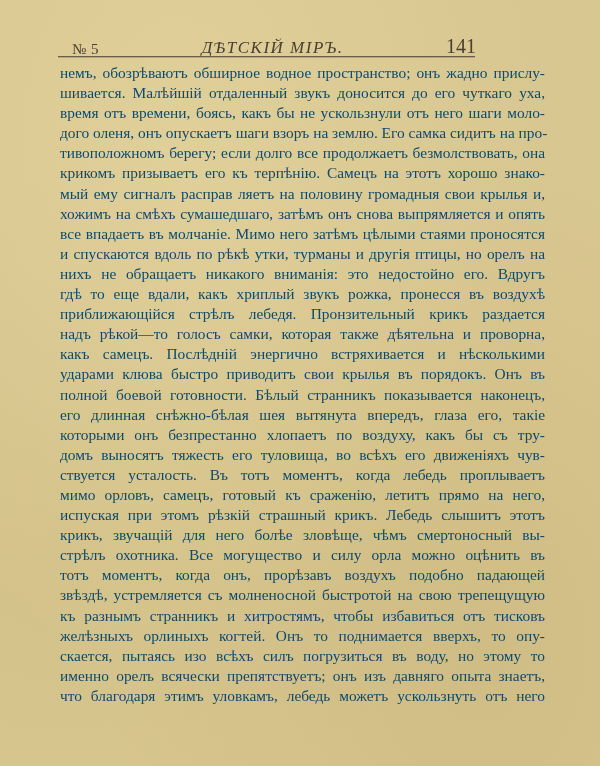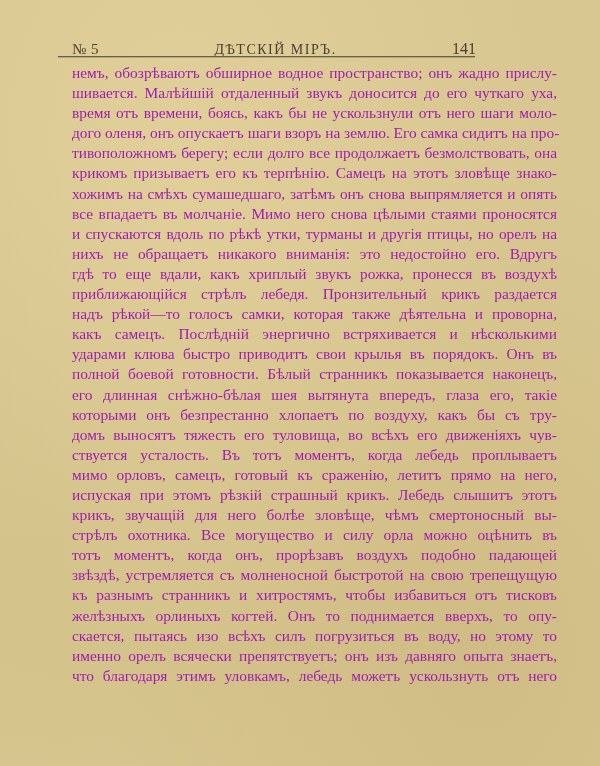--- a/index.html
+++ b/index.html
@@ -17,32 +17,32 @@
     .page {
       position: absolute; left: 0; top: 0; width: 600px; height: 766px;
     }
     .header {
       position: absolute; left: 72px; top: 38px; width: 404px; height: 20px;
       display: flex; align-items: flex-end; justify-content: space-between;
       font-family: "Liberation Serif", serif;
       color: #4a4032;
     }
     .issue { font-size: 15px; letter-spacing: 0.5px; }
-    .title { font-size: 14px; letter-spacing: 1.5px; text-transform: uppercase; }
-    .pagenum { font-size: 16px; }
+    .title { font-size: 17px; letter-spacing: 1.5px; text-transform: uppercase; font-style: italic; }
+    .pagenum { font-size: 20px; }
     .rule {
       position: absolute; left: 58px; top: 56px; width: 417px; height: 0;
       border-top: 1.5px solid #6a5e48;
       border-bottom: 1px solid rgba(106,94,72,0.35);
     }
     .body-text {
-      position: absolute; left: 72px; top: 63px; width: 485px;
+      position: absolute; left: 60px; top: 63px; width: 485px;
       font-family: "Liberation Serif", serif;
       font-size: 15.4px; line-height: 20.1px;
-      color: #a21caf;
+      color: #0c4a6e;
     }
     .line {
       display: block; white-space: nowrap;
       text-align: justify; text-align-last: justify;
       height: 20.1px; overflow: visible;
     }
   </style>
 </head>
 <body>
 
@@ -53,23 +53,24 @@
     <span class="pagenum">141</span>
   </div>
   <div class="rule"></div>
 
   <div class="body-text">
     <span class="line">немъ, обозрѣваютъ обширное водное пространство; онъ жадно прислу-</span>
     <span class="line">шивается. Малѣйшій отдаленный звукъ доносится до его чуткаго уха,</span>
     <span class="line">время отъ времени, боясь, какъ бы не ускользнули отъ него шаги моло-</span>
     <span class="line">дого оленя, онъ опускаетъ шаги взоръ на землю. Его самка сидитъ на про-</span>
     <span class="line">тивоположномъ берегу; если долго все продолжаетъ безмолствовать, она</span>
-    <span class="line">крикомъ призываетъ его къ терпѣнію. Самецъ на этотъ зловѣще знако-</span>
+    <span class="line">крикомъ призываетъ его къ терпѣнію. Самецъ на этотъ хорошо знако-</span>
+    <span class="line">мый ему сигналъ расправ ляетъ на половину громадныя свои крылья и,</span>
     <span class="line">хожимъ на смѣхъ сумашедшаго, затѣмъ онъ снова выпрямляется и опять</span>
-    <span class="line">все впадаетъ въ молчаніе. Мимо него снова цѣлыми стаями проносятся</span>
+    <span class="line">все впадаетъ въ молчаніе. Мимо него затѣмъ цѣлыми стаями проносятся</span>
     <span class="line">и спускаются вдоль по рѣкѣ утки, турманы и другія птицы, но орелъ на</span>
     <span class="line">нихъ не обращаетъ никакого вниманія: это недостойно его. Вдругъ</span>
     <span class="line">гдѣ то еще вдали, какъ хриплый звукъ рожка, пронесся въ воздухѣ</span>
     <span class="line">приближающійся стрѣлъ лебедя. Пронзительный крикъ раздается</span>
     <span class="line">надъ рѣкой—то голосъ самки, которая также дѣятельна и проворна,</span>
     <span class="line">какъ самецъ. Послѣдній энергично встряхивается и нѣсколькими</span>
     <span class="line">ударами клюва быстро приводитъ свои крылья въ порядокъ. Онъ въ</span>
     <span class="line">полной боевой готовности. Бѣлый странникъ показывается наконецъ,</span>
     <span class="line">его длинная снѣжно-бѣлая шея вытянута впередъ, глаза его, такіе</span>
     <span class="line">которыми онъ безпрестанно хлопаетъ по воздуху, какъ бы съ тру-</span>

